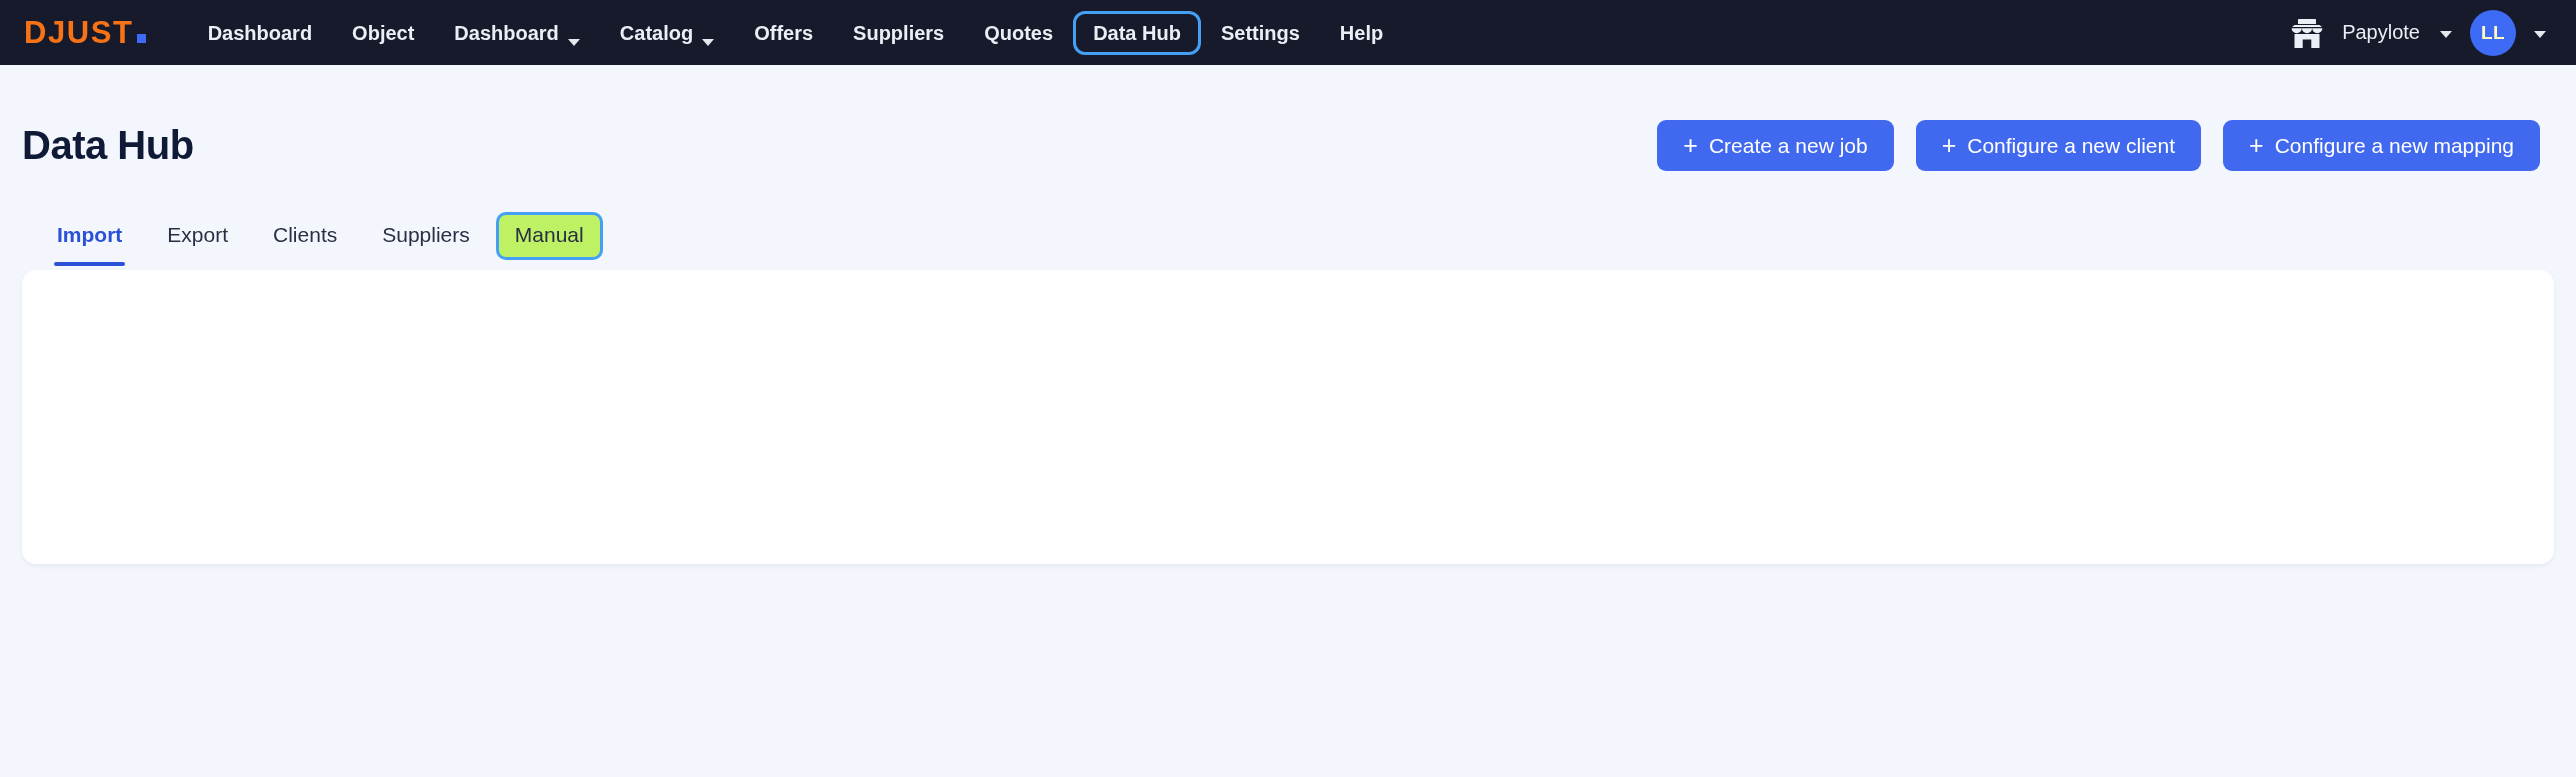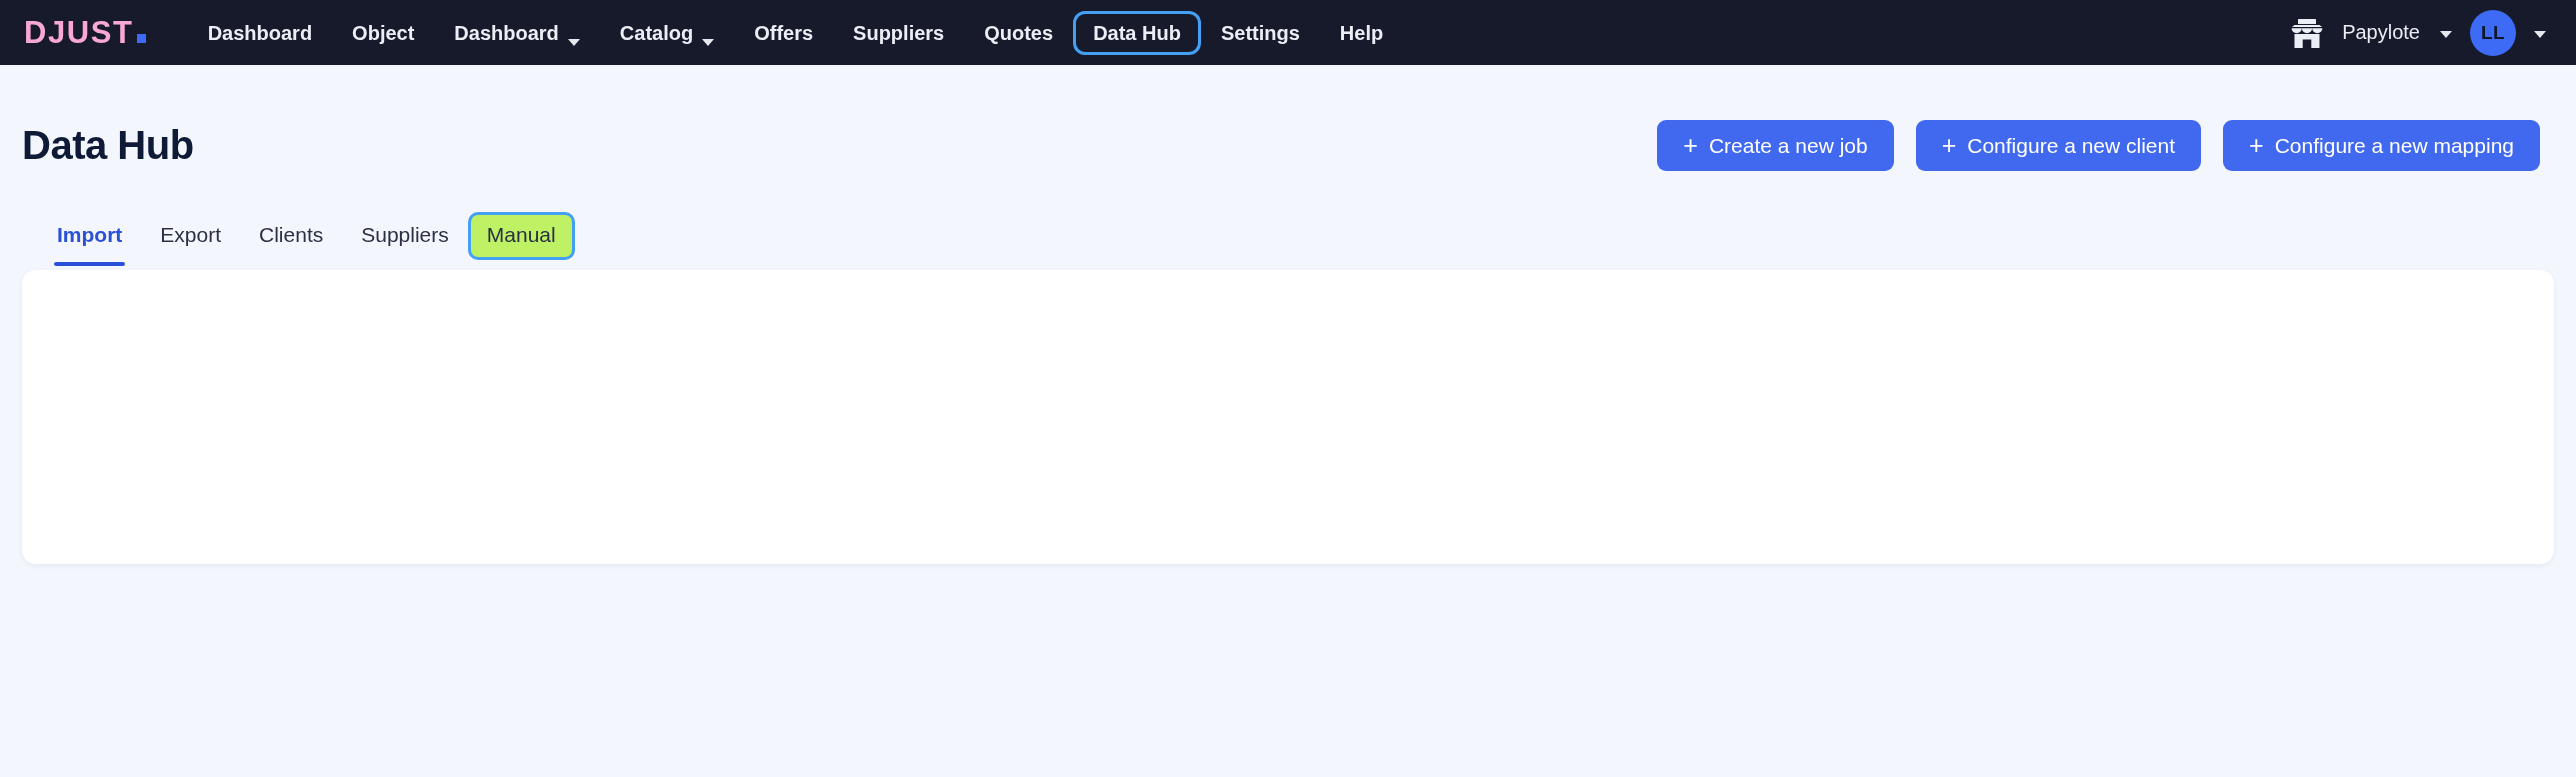--- a/index.html
+++ b/index.html
@@ -27,21 +27,21 @@
     position: relative;
   }
 
   .brand {
     display: flex;
     align-items: baseline;
     margin-right: 42px;
     padding-left: 0px;
   }
   .brand-text {
-    color: #f9a8d4;
+    color: #f97316;
     font-size: 31px;
     font-weight: 700;
     letter-spacing: 1.6px;
   }
   .brand-dot {
     width: 9px;
     height: 9px;
     background: #3d6bf5;
     display: inline-block;
     margin-left: 3px;
@@ -98,21 +98,21 @@
     color: #eceef5;
     font-size: 20px;
     cursor: pointer;
   }
 
   .avatar {
     width: 46px;
     height: 46px;
     border-radius: 50%;
     background: #3d6bf5;
-    color: #0f172a;
+    color: #fef9c3;
     font-size: 19px;
     font-weight: 700;
     display: flex;
     align-items: center;
     justify-content: center;
     letter-spacing: 0.5px;
     cursor: pointer;
   }
 
   
@@ -153,21 +153,21 @@
     cursor: pointer;
     white-space: nowrap;
   }
   .btn-plus { font-size: 25px; font-weight: 400; line-height: 0.8; position: relative; top: -1px; }
 
   
   .tabs {
     display: flex;
     align-items: flex-start;
     padding: 28px 0 0 38px;
-    gap: 0;
+    gap: 7px;
     height: 77px;
   }
 
   .tab {
     font-size: 21px;
     color: #2a3044;
     padding: 8px 16px 10px 16px;
     cursor: pointer;
     position: relative;
     border: 3px solid transparent;

